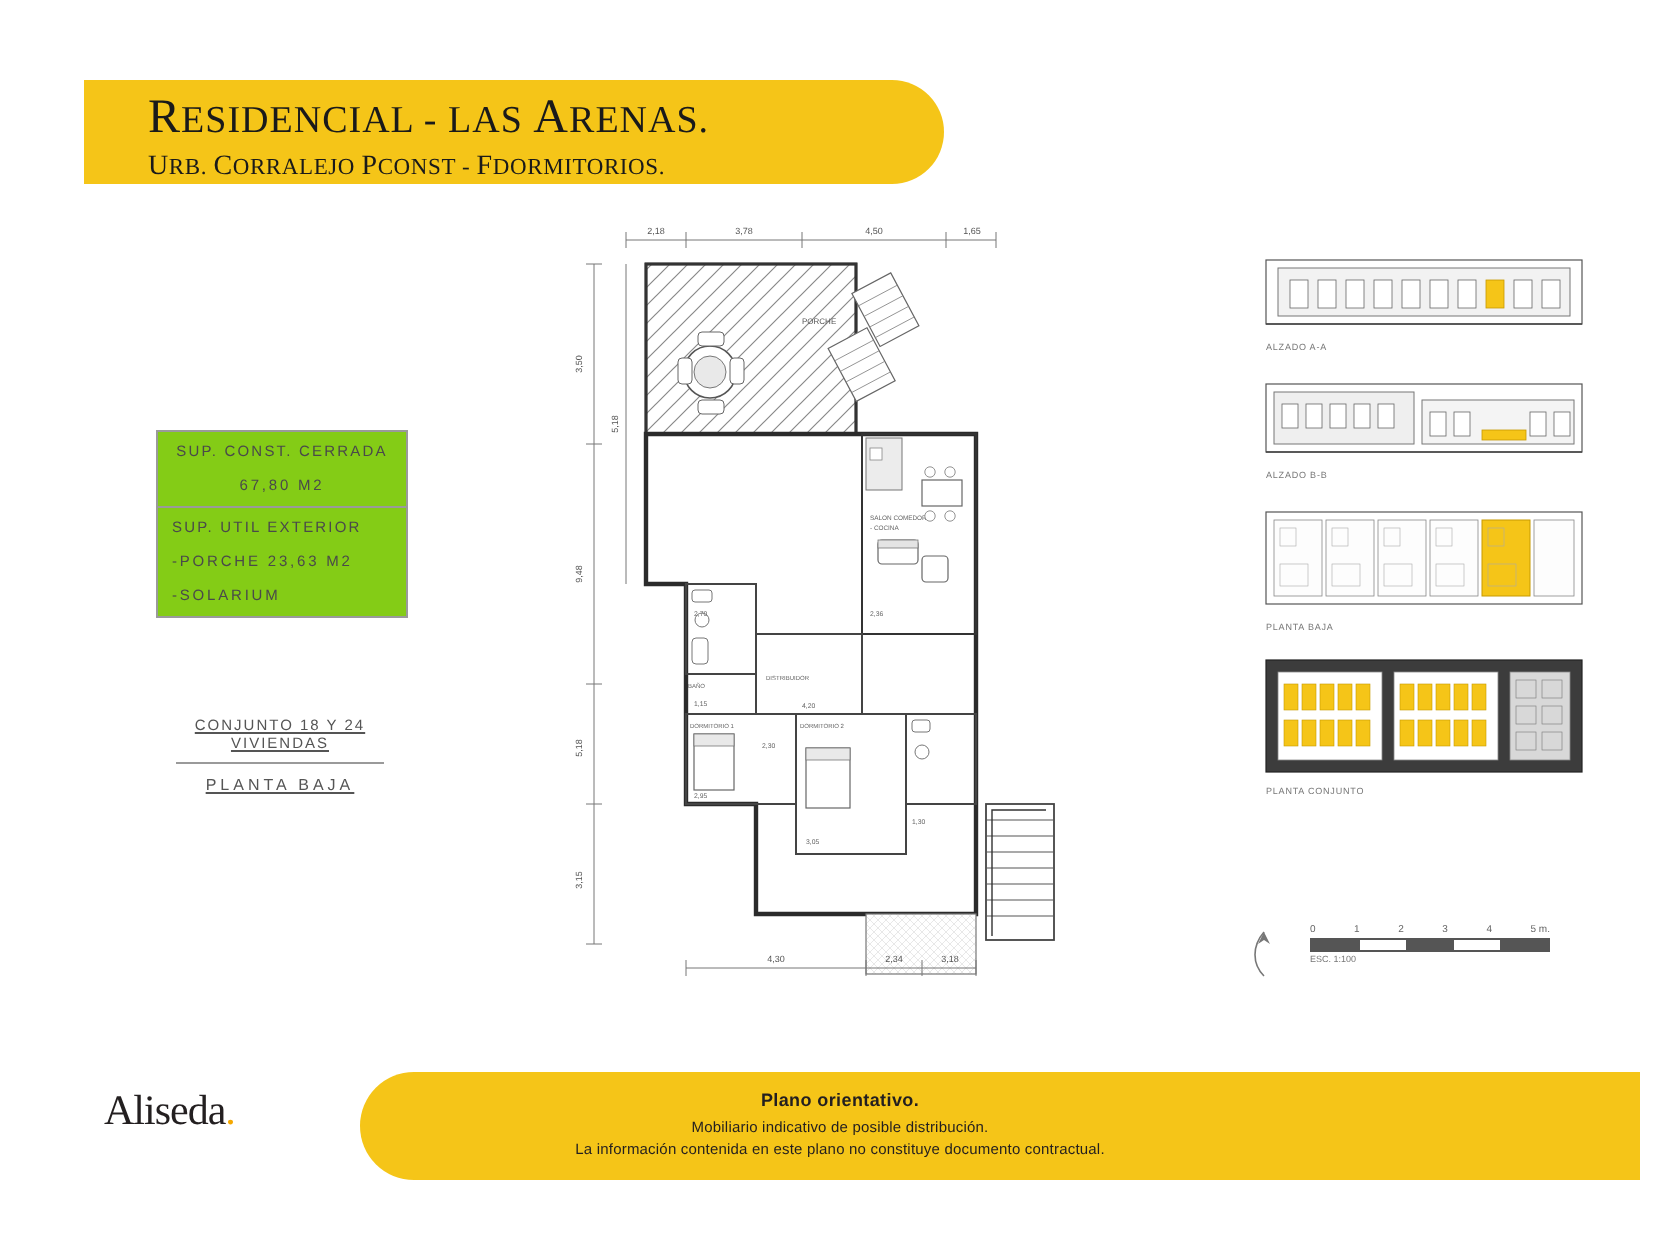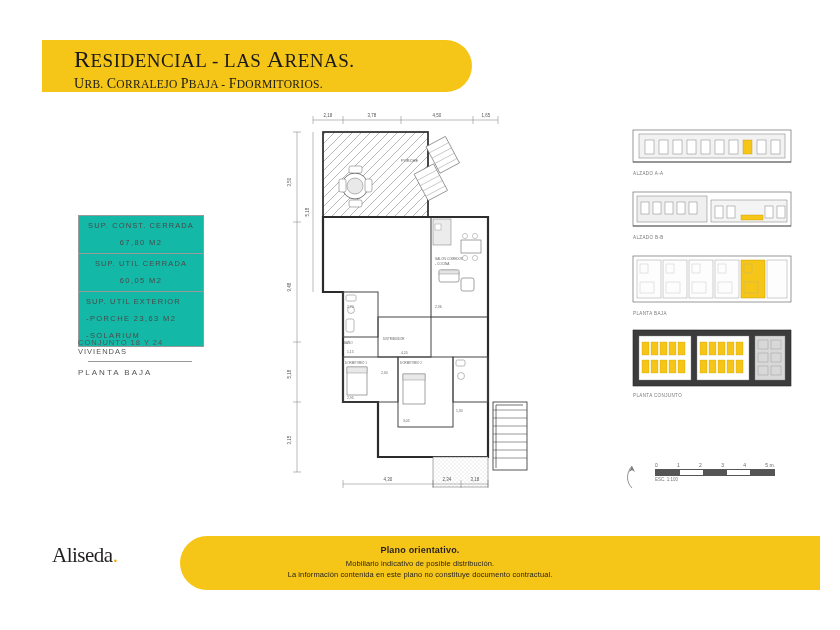--- a/index.html
+++ b/index.html
@@ -54,21 +54,21 @@
   }
   .title-sub .cap { font-size: 14px; }
 
   
   .info-box {
     position: absolute;
     left: 78px;
     top: 215px;
     width: 124px;
     border: 1px solid #9a9a9a;
-    background: #14b8a6;
+    background: #84cc16;
     font-family: "Liberation Sans", sans-serif;
   }
   .info-row {
     border-bottom: 1px solid #9a9a9a;
     padding: 4px 5px 5px 5px;
     text-align: center;
     color: #4a4a4a;
     font-size: 7.5px;
     letter-spacing: 1.1px;
     line-height: 11px;
@@ -76,25 +76,27 @@
   .info-row:last-child { border-bottom: none; }
   .info-row .v {
     display: block;
     margin-top: 6px;
     letter-spacing: 1.4px;
   }
   .info-row.left { text-align: left; padding-left: 7px; }
   .info-foot {
     position: absolute;
     left: 78px;
-    top: 338px;
+    top: 358px;
     width: 124px;
+    text-align: center;
     font-size: 7.5px;
     letter-spacing: 1px;
     color: #555;
+    text-decoration: underline;
   }
   .info-foot .sep {
     display: block;
     height: 1px;
     background: #9a9a9a;
     margin: 5px 10px 6px 10px;
   }
   .info-foot .pb { letter-spacing: 2px; font-size: 8px; }
 
   
@@ -203,32 +205,28 @@
 <body>
 
 <div class="page">
 
   <div class="header-band"></div>
   <div class="header-text">
     <div class="title-main">
       <span class="cap">R</span><span>ESIDENCIAL - L</span><span>AS </span><span class="cap">A</span><span>RENAS.</span>
     </div>
     <div class="title-sub">
-      <span class="cap">U</span><span>RB. </span><span class="cap">C</span><span>ORRALEJO </span><span class="cap">P</span><span>BAJA - </span><span class="cap">F</span><span>DORMITORIOS.</span>
+      <span class="cap">U</span><span>RB. </span><span class="cap">C</span><span>ORRALEJO </span><span class="cap">P</span><span>CONST - </span><span class="cap">F</span><span>DORMITORIOS.</span>
     </div>
   </div>
 
   <div class="info-box">
     <div class="info-row">
       <span>SUP. CONST. CERRADA</span>
       <span class="v">67,80 M2</span>
-    </div>
-    <div class="info-row">
-      <span>SUP. UTIL CERRADA</span>
-      <span class="v">60,05 M2</span>
     </div>
     <div class="info-row left">
       <span>SUP. UTIL EXTERIOR</span>
       <span class="v">-PORCHE 23,63 M2</span>
       <span class="v">-SOLARIUM</span>
     </div>
   </div>
   <div class="info-foot">
     <span>CONJUNTO 18 Y 24 VIVIENDAS</span>
     <span class="sep"></span>

